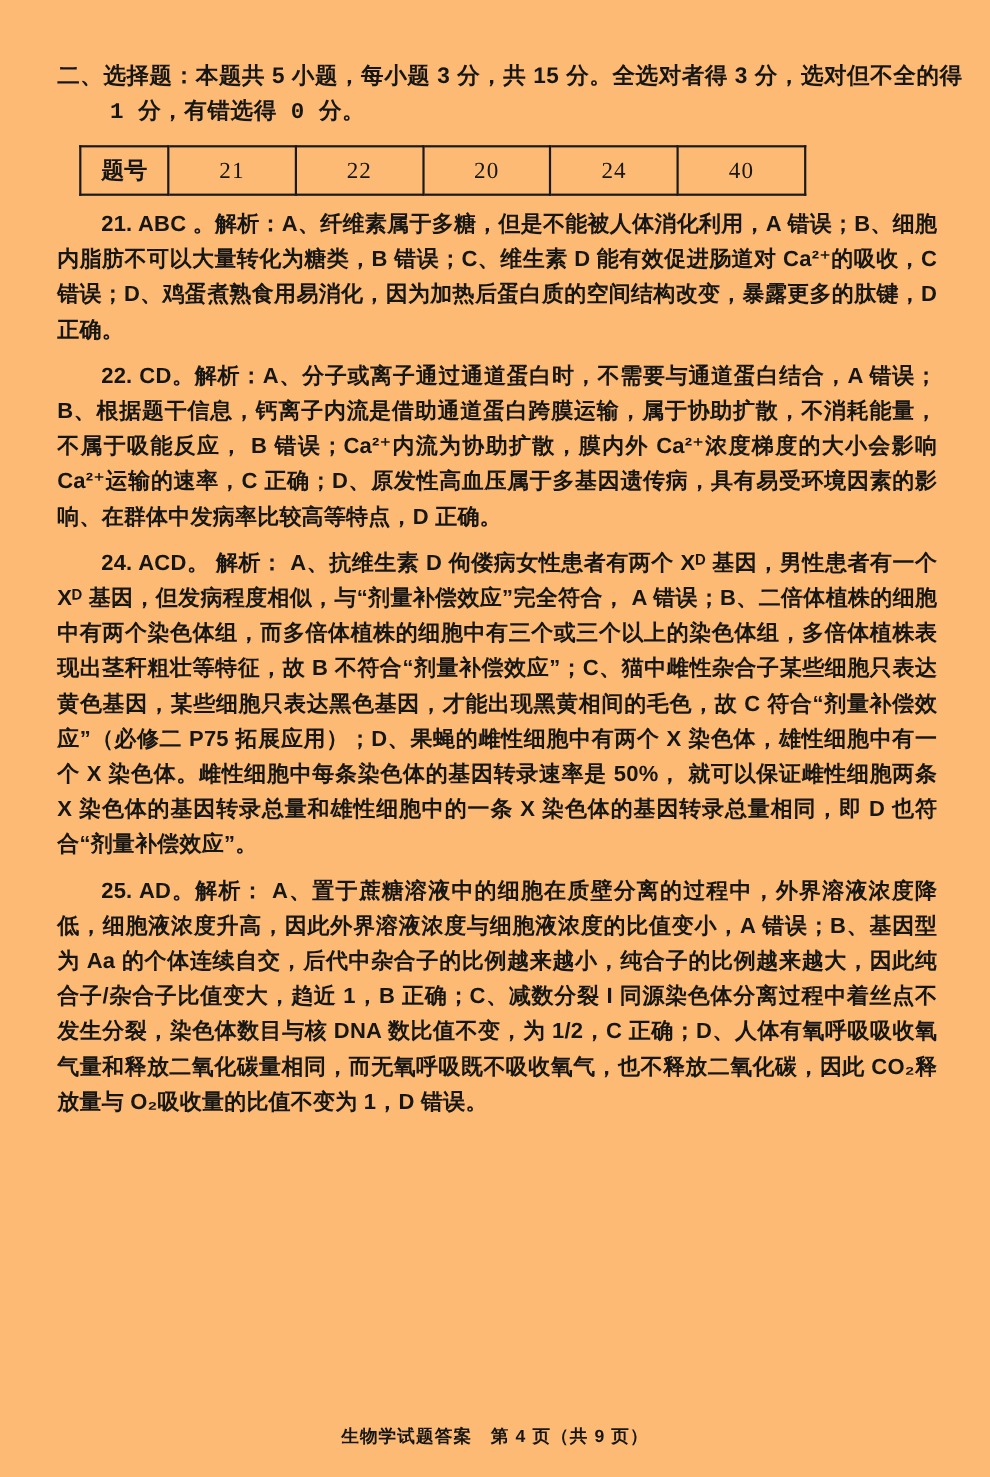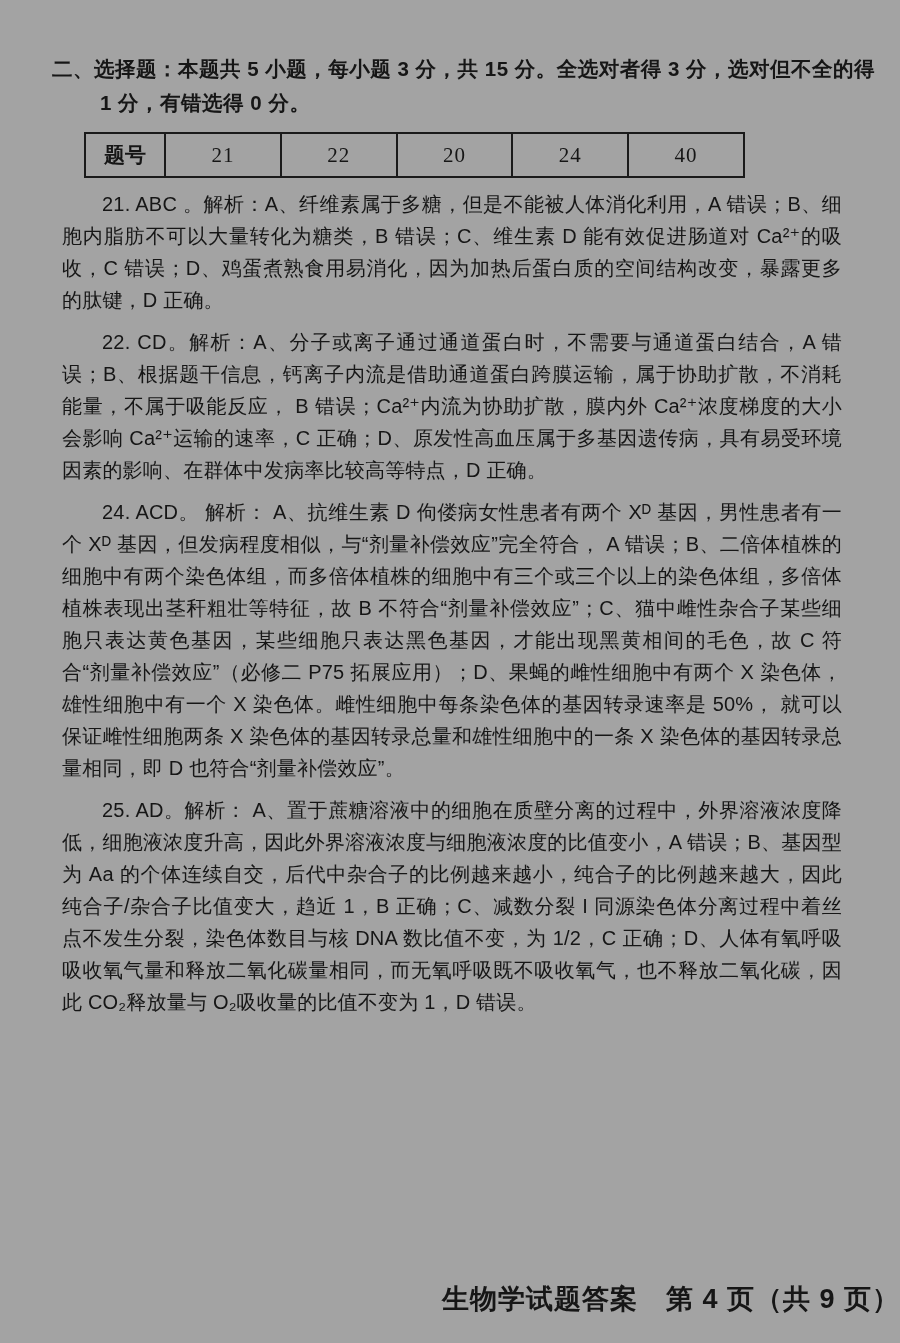--- a/index.html
+++ b/index.html
@@ -1,40 +1,40 @@
 <!DOCTYPE html>
 <html><head>
 <meta charset="utf-8">
 <style>
   * { box-sizing: border-box; }
   html, body { margin: 0; padding: 0; background: #e8e8e8; }
   .page {
     width: 900px;
     height: 1343px;
     margin: 0 auto;
-    background: #a3a3a3;
+    background: #fdba74;
     color: #161616;
     font-family: "Liberation Sans", "DejaVu Sans", sans-serif;
     position: relative;
     overflow: hidden;
   }
   .content { padding: 52px 48px 0 52px; }
 
   .heading-line {
     font-size: 20.5px;
     font-weight: 700;
     line-height: 34px;
     letter-spacing: 0.5px;
     white-space: nowrap;
   }
-  .heading-line.second { margin-left: 48px; }
+  .heading-line.second { margin-left: 48px; font-family: Liberation Mono, monospace; }
 
   table.answers {
     border-collapse: collapse;
-    margin: 12px 0 0 32px;
+    margin: 12px 0 0 20px;
     width: 661px;
     table-layout: fixed;
   }
   table.answers td {
     border: 2px solid #1a1a1a;
     text-align: center;
     vertical-align: middle;
     height: 44px;
     font-size: 21px;
     padding: 0;
@@ -47,35 +47,35 @@
   col.first { width: 80px; }
   td.value-cell {
     font-family: "Liberation Serif", "DejaVu Serif", serif;
     font-weight: 400;
     letter-spacing: 1px;
   }
 
   .paragraphs { margin-top: 8px; }
   p.exp {
     font-size: 20px;
-    font-weight: 400;
+    font-weight: 700;
     line-height: 32px;
     text-align: justify;
     text-indent: 40px;
-    margin: 10px 10px;
+    margin: 10px 0;
     letter-spacing: 0.2px;
   }
 
   .footer {
     position: absolute;
     bottom: 26px;
     left: 0;
     right: 0;
-    text-align: right;
-    font-size: 27px;
+    text-align: center;
+    font-size: 16px;
     font-weight: 700;
     letter-spacing: 1px;
   }
 </style>
 </head>
 <body>
 
 <div class="page">
   <div class="content">
 

